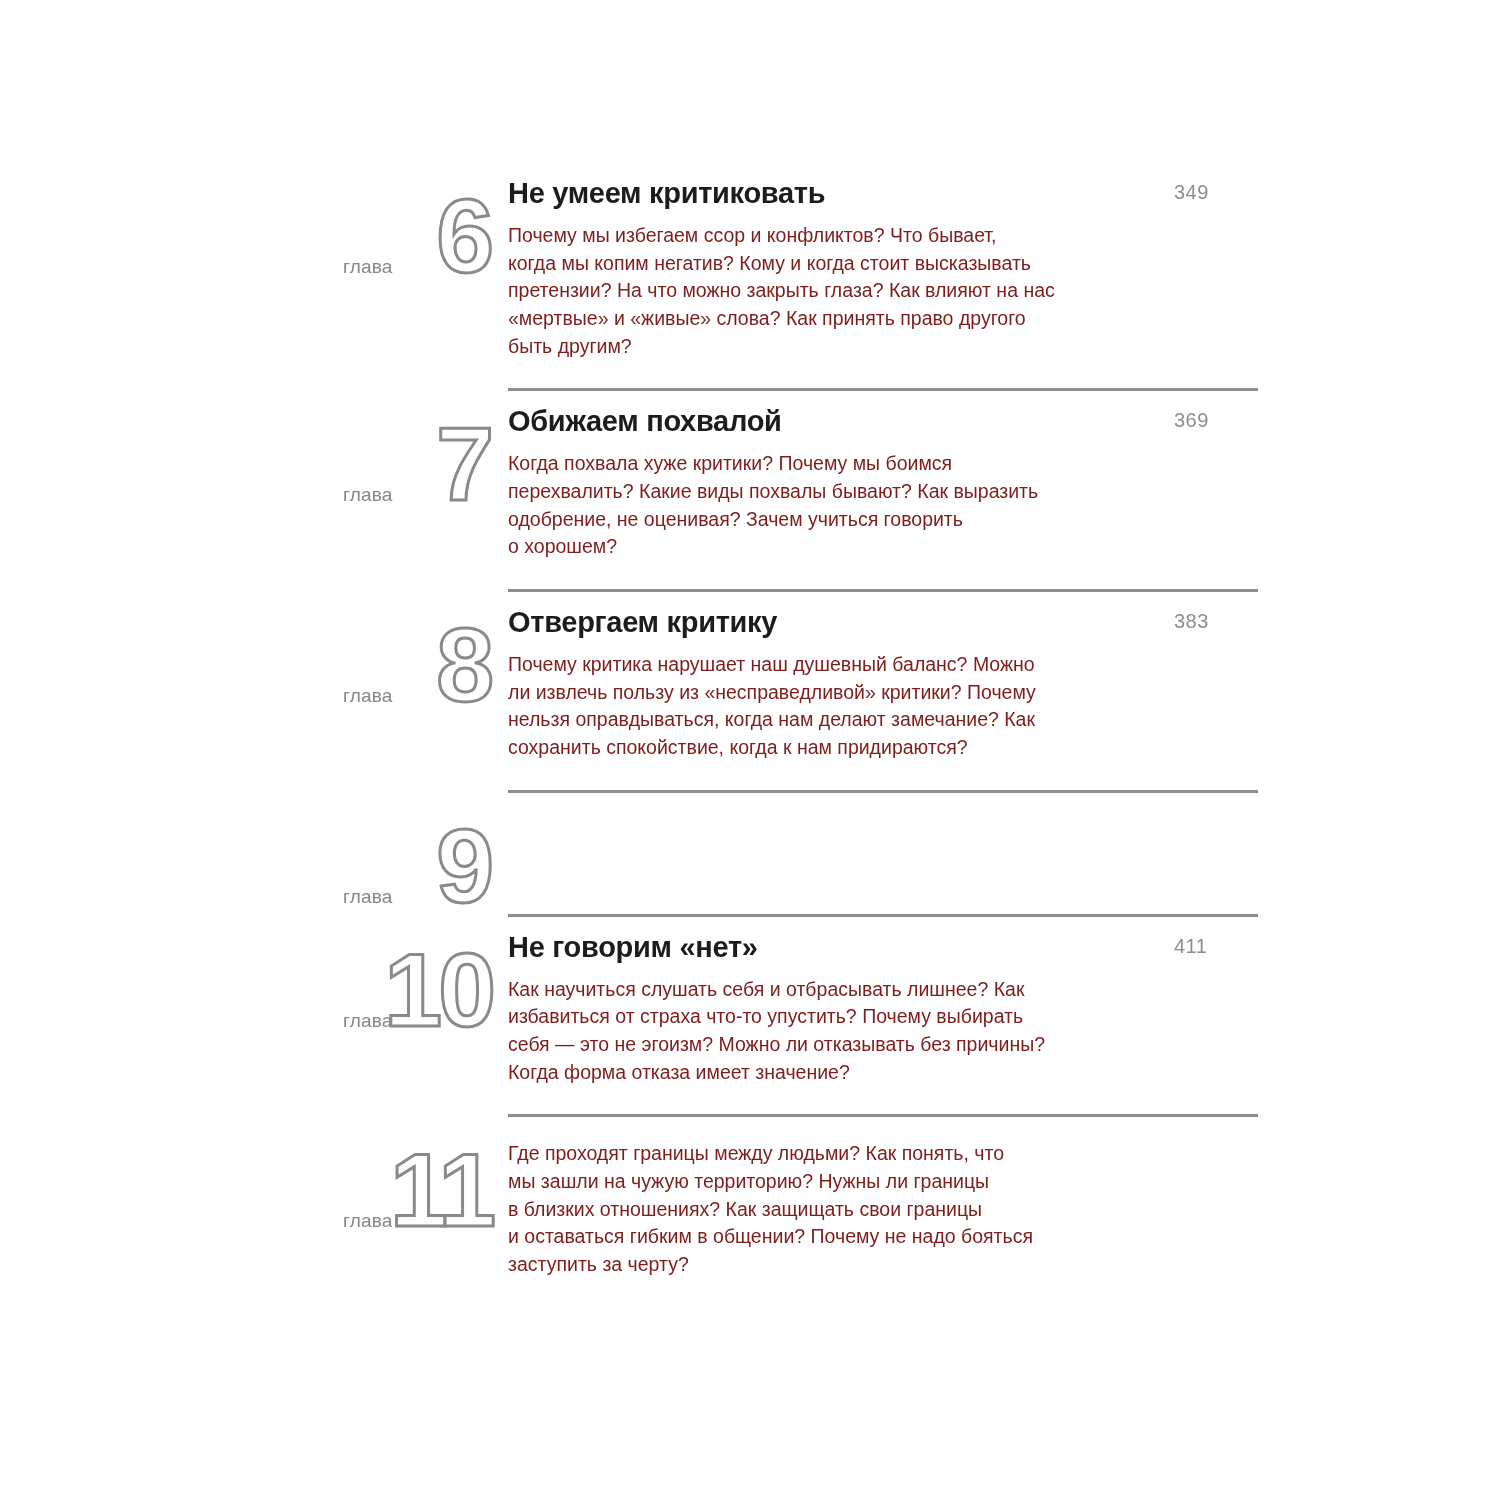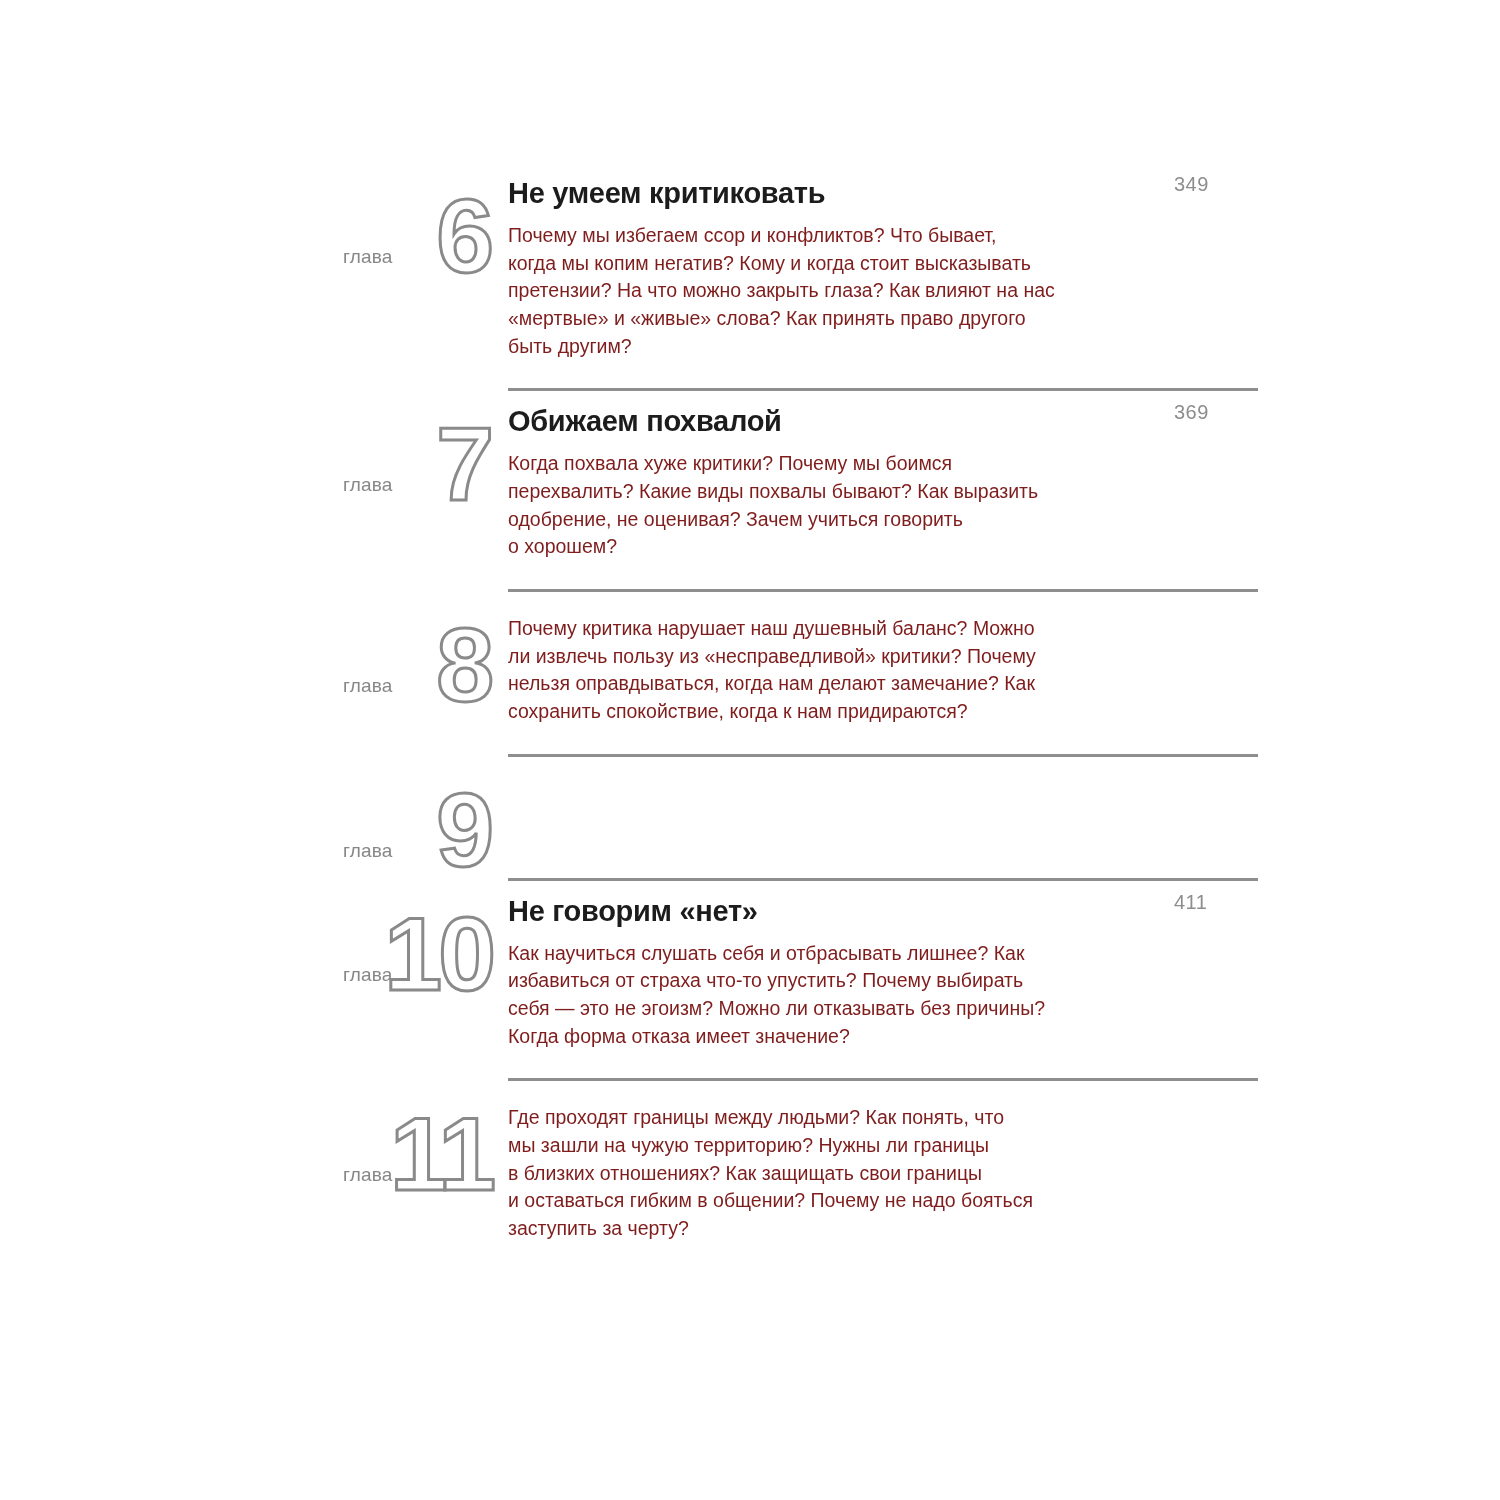--- a/index.html
+++ b/index.html
@@ -54,21 +54,21 @@
     width: 178px;
     box-sizing: border-box;
     padding-right: 16px;
     height: 108px;
     position: relative;
     flex: 0 0 178px;
   }
   .marker-label {
     position: absolute;
     left: 13px;
-    bottom: 16px;
+    bottom: 6px;
     font-size: 19px;
     font-weight: 400;
     color: #878787;
     letter-spacing: 0.2px;
     line-height: 1;
   }
   .marker-number {
     position: absolute;
     right: 16px;
     bottom: -6px;
@@ -86,21 +86,21 @@
   }
 
   
   .body {
     flex: 1 1 auto;
     position: relative;
     padding-bottom: 26px;
   }
   .title-row {
     display: flex;
-    align-items: flex-start;
+    align-items: center;
     justify-content: space-between;
   }
   .chapter-title {
     font-size: 29px;
     font-weight: 700;
     color: #1c1c1c;
     letter-spacing: -0.3px;
     line-height: 1.1;
     margin: 0;
     padding-top: 4px;
@@ -163,20 +163,24 @@
 одобрение, не оценивая? Зачем учиться говорить
 о хорошем?</p>
         </div>
       </div>
       <div class="entry">
         <div class="marker">
           <span class="marker-label">глава</span>
           <span class="marker-number">8</span>
         </div>
         <div class="body">
+          <div class="title-row">
+            <h2 class="chapter-title">Отвергаем критику</h2>
+            <span class="chapter-page">383</span>
+          </div>
           <p class="chapter-desc">Почему критика нарушает наш душевный баланс? Можно
 ли извлечь пользу из «несправедливой» критики? Почему
 нельзя оправдываться, когда нам делают замечание? Как
 сохранить спокойствие, когда к нам придираются?</p>
         </div>
       </div>
       <div class="entry">
         <div class="marker">
           <span class="marker-label">глава</span>
           <span class="marker-number">9</span>

